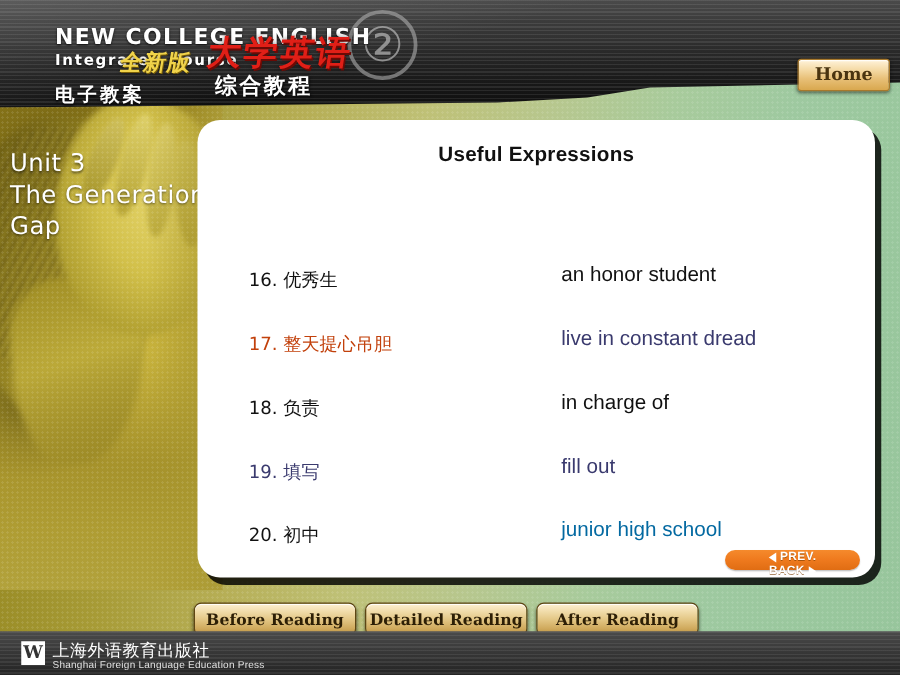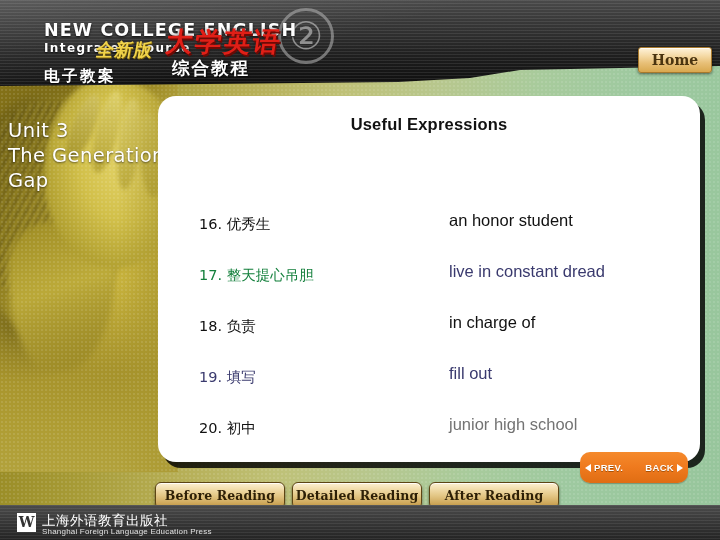--- a/index.html
+++ b/index.html
@@ -284,30 +284,31 @@
     position: absolute;
     left: 291px; top: -4px;
     font-family: "Liberation Sans", sans-serif;
     font-size: 16.5px;
     white-space: nowrap;
   }
 
   
   .navpill {
     position: absolute;
-    left: 422px; top: 356px;
-    width: 108px; height: 31px;
+    left: 422px; top: 344px;
+    width: 108px; height: 16px;
     border-radius: 10px;
     background: linear-gradient(180deg, #f58a2c 0%, #ef7a1e 48%, #e06d13 100%);
     z-index: 11;
     display: flex;
     align-items: center;
     justify-content: space-between;
     padding: 0 5px;
     box-shadow: 0 1px 1px rgba(0,0,0,.25);
+    flex-direction: column;
   }
   .navpill .seg {
     display: flex;
     align-items: center;
     gap: 3px;
     cursor: pointer;
   }
   .navpill .lbl {
     font-family: "Liberation Sans", sans-serif;
     font-weight: bold;
@@ -434,34 +435,34 @@
   <div class="home-btn">Home</div>
 
   <div class="card">
     <div class="card-title">Useful Expressions</div>
     <div class="rows" id="rows">
         <div class="row">
           <span class="cn" style="color: rgb(17, 17, 17);">16. 优秀生</span>
           <span class="en" style="color: rgb(17, 17, 17);">an honor student</span>
         </div>
         <div class="row">
-          <span class="cn" style="color: #15803d;">17. 整天提心吊胆</span>
+          <span class="cn" style="color: #c2410c;">17. 整天提心吊胆</span>
           <span class="en" style="color: rgb(58, 58, 110);">live in constant dread</span>
         </div>
         <div class="row">
           <span class="cn" style="color: rgb(17, 17, 17);">18. 负责</span>
           <span class="en" style="color: rgb(17, 17, 17);">in charge of</span>
         </div>
         <div class="row">
           <span class="cn" style="color: rgb(58, 58, 110);">19. 填写</span>
           <span class="en" style="color: rgb(58, 58, 110);">fill out</span>
         </div>
         <div class="row">
           <span class="cn" style="color: rgb(17, 17, 17);">20. 初中</span>
-          <span class="en" style="color: #737373;">junior high school</span>
+          <span class="en" style="color: #0369a1;">junior high school</span>
         </div>
       </div>
 
     <div class="navpill">
       <div class="seg">
         <span class="tri tri-l"></span>
         <span class="lbl">PREV.</span>
       </div>
       <div class="seg">
         <span class="lbl">BACK</span>

